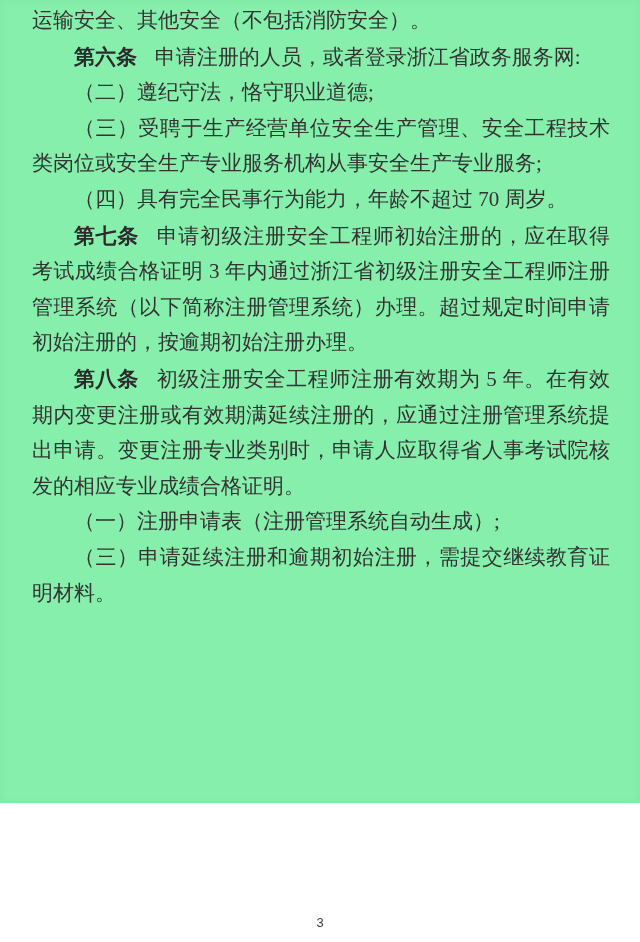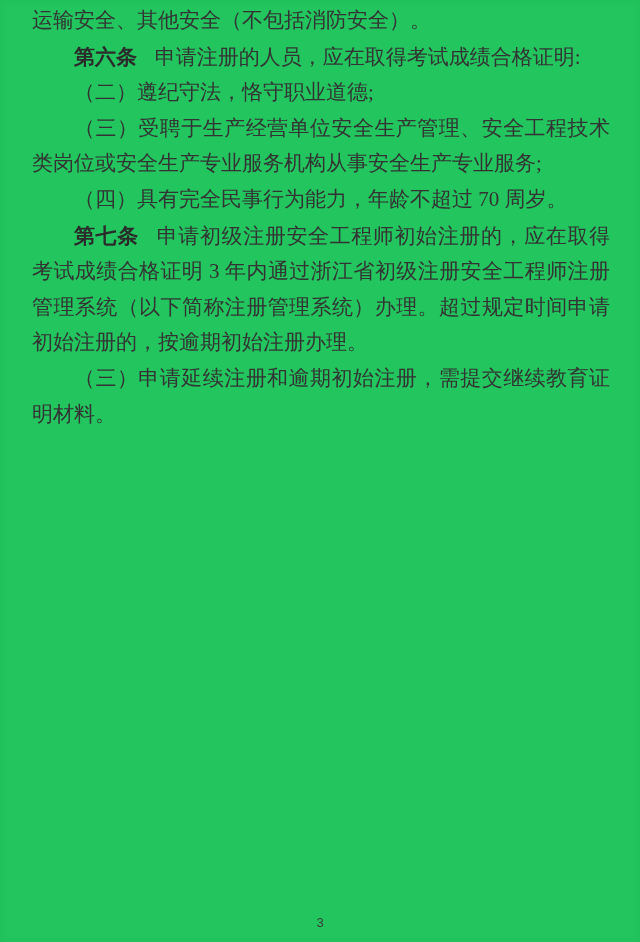--- a/index.html
+++ b/index.html
@@ -8,22 +8,22 @@
     background: #ffffff;
   }
   body {
     width: 640px;
     height: 942px;
     overflow: hidden;
   }
   .page {
     position: relative;
     width: 640px;
-    height: 942px;
-    background: #22c55e;
+    height: 803px;
+    background: #86efac;
     box-shadow: inset 0 0 9px rgba(0,0,0,0.045);
     box-sizing: border-box;
     text-decoration: underline;
   }
   .content {
     position: absolute;
     top: 3px;
     left: 32px;
     width: 578px;
     text-align: justify;
@@ -57,21 +57,23 @@
     font-size: 13px;
     color: #3c3c3c;
   }
 </style>
 </head>
 <body>
 
 <div class="page">
   <div class="content" id="content">
       <p class="no-indent"><span>运输安全、其他安全（不包括消防安全）。</span></p>
-      <p><b class="lead">第六条</b><span>申请注册的人员，应在取得考试成绩合格证明:</span></p>
+      <p><b class="lead">第六条</b><span>申请注册的人员，或者登录浙江省政务服务网:</span></p>
       <p><span>（二）遵纪守法，恪守职业道德;</span></p>
       <p><span>（三）受聘于生产经营单位安全生产管理、安全工程技术类岗位或安全生产专业服务机构从事安全生产专业服务;</span></p>
       <p><span>（四）具有完全民事行为能力，年龄不超过 70 周岁。</span></p>
       <p><b class="lead">第七条</b><span>申请初级注册安全工程师初始注册的，应在取得考试成绩合格证明 3 年内通过浙江省初级注册安全工程师注册管理系统（以下简称注册管理系统）办理。超过规定时间申请初始注册的，按逾期初始注册办理。</span></p>
+      <p><b class="lead">第八条</b><span>初级注册安全工程师注册有效期为 5 年。在有效期内变更注册或有效期满延续注册的，应通过注册管理系统提出申请。变更注册专业类别时，申请人应取得省人事考试院核发的相应专业成绩合格证明。</span></p>
+      <p><span>（一）注册申请表（注册管理系统自动生成）;</span></p>
       <p><span>（三）申请延续注册和逾期初始注册，需提交继续教育证明材料。</span></p>
     </div>
   <div class="page-number">3</div>
 </div>
 
 </body></html>

